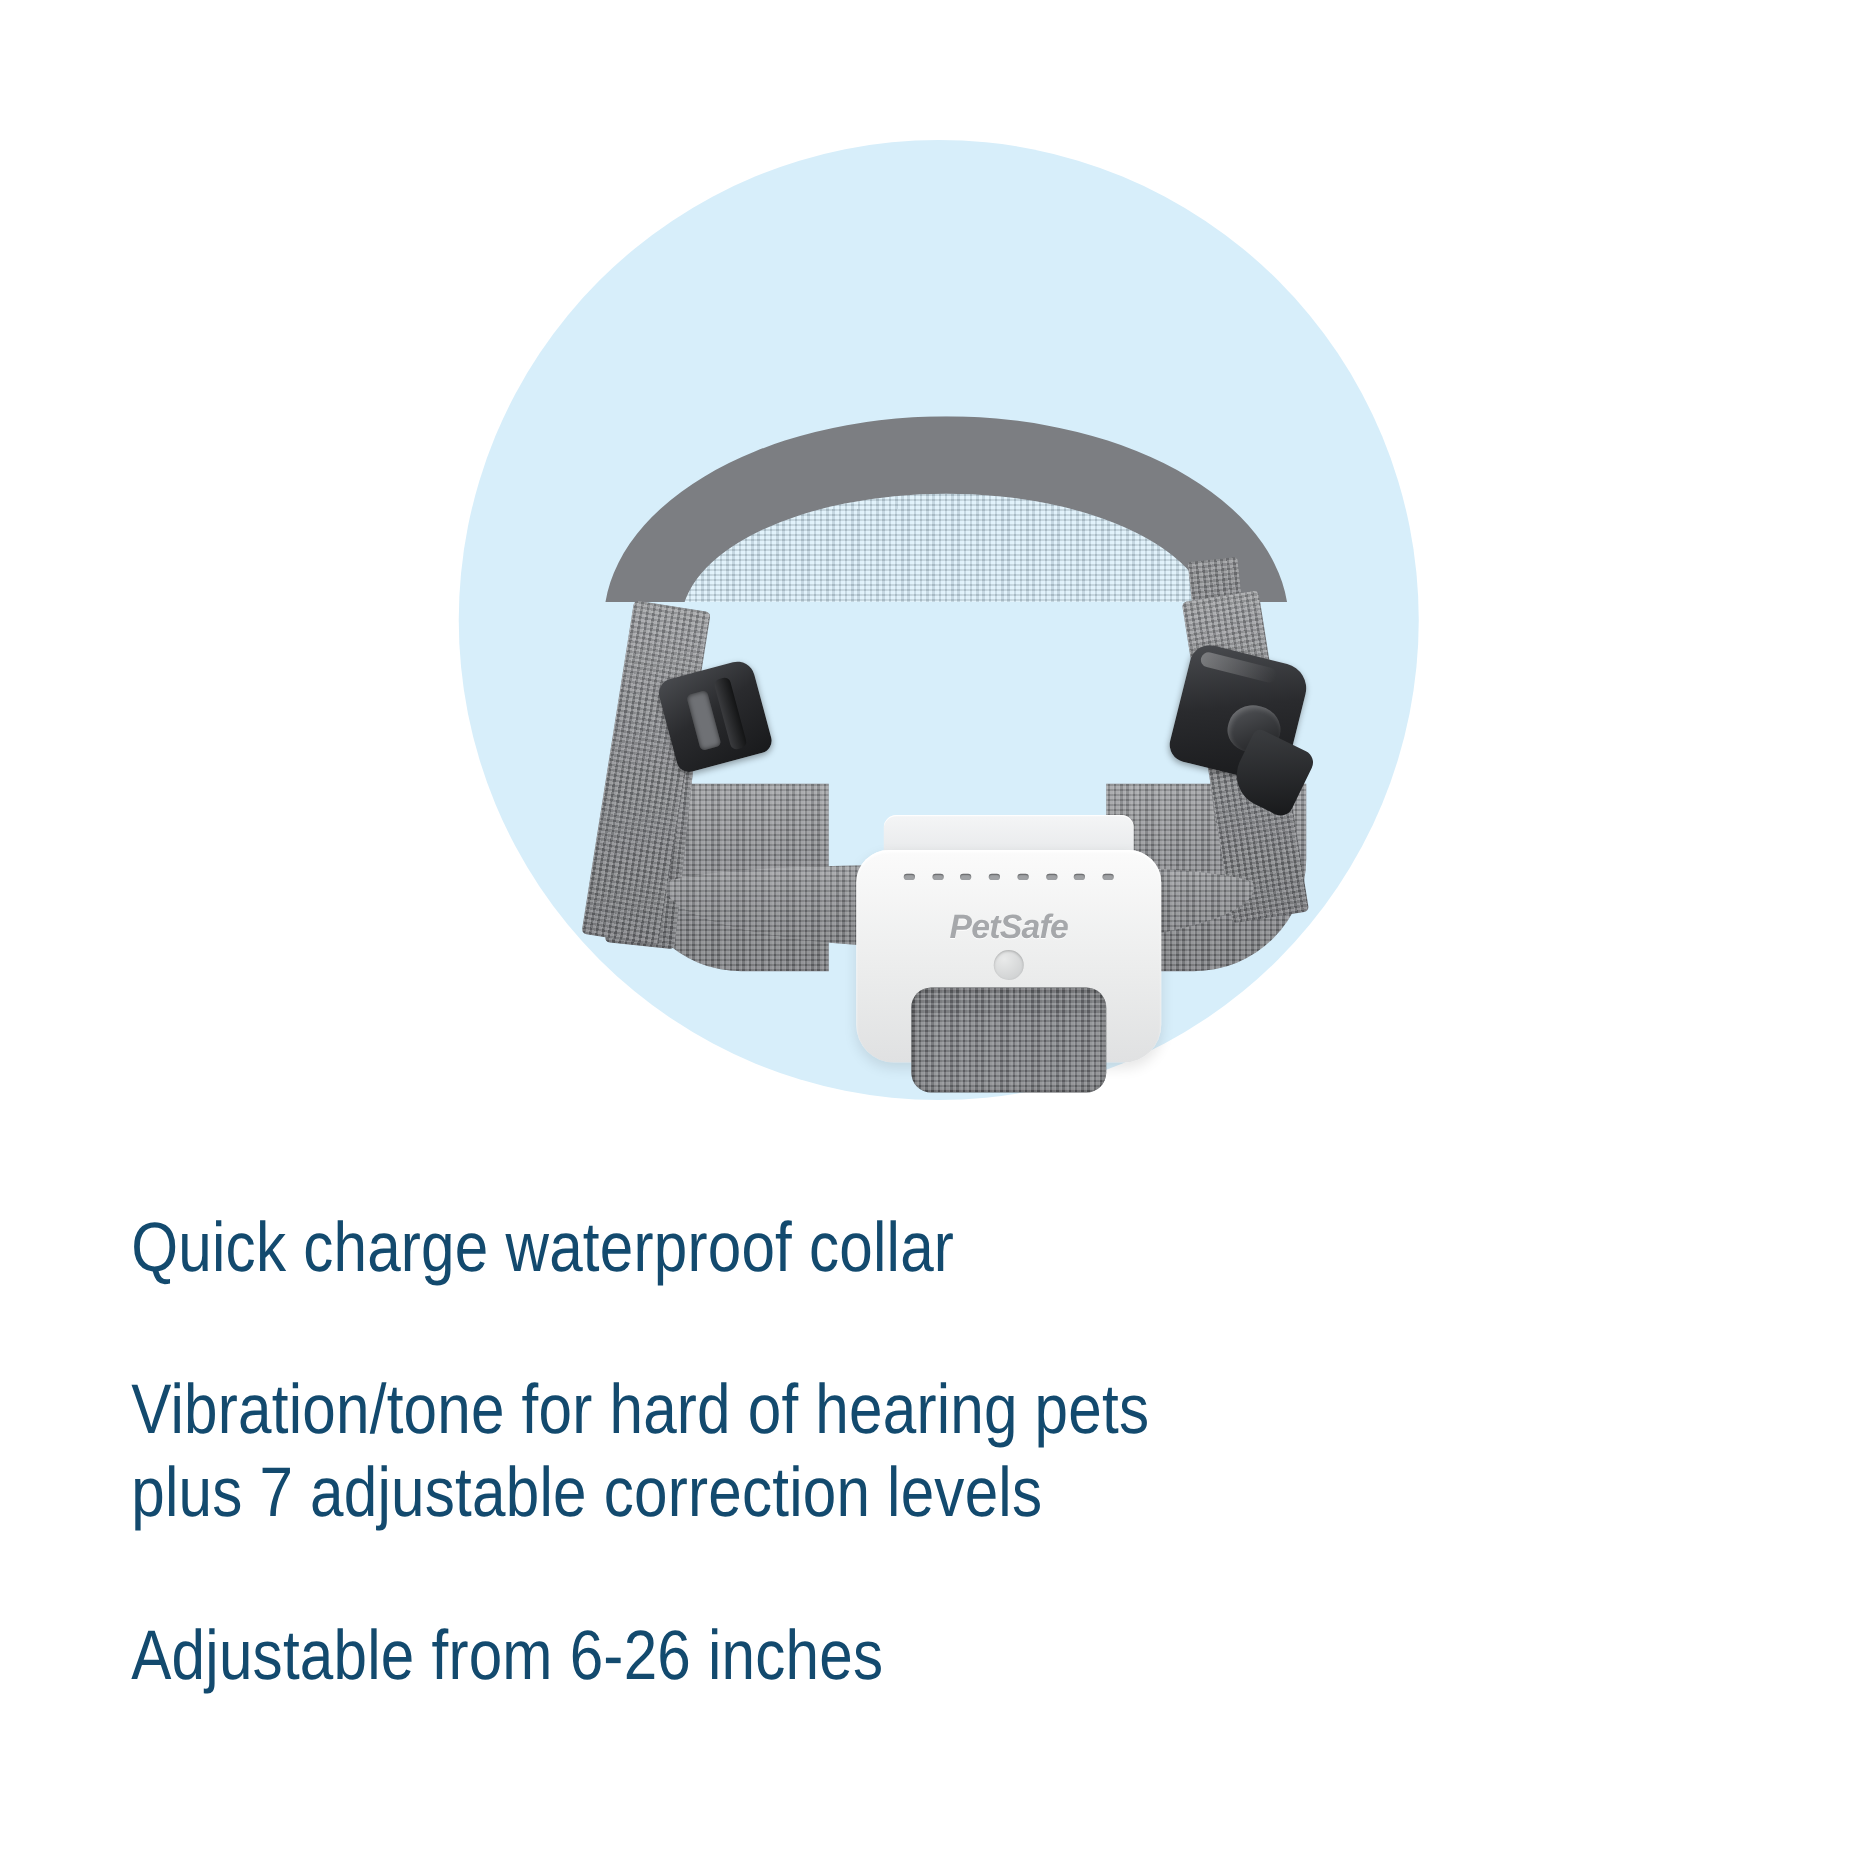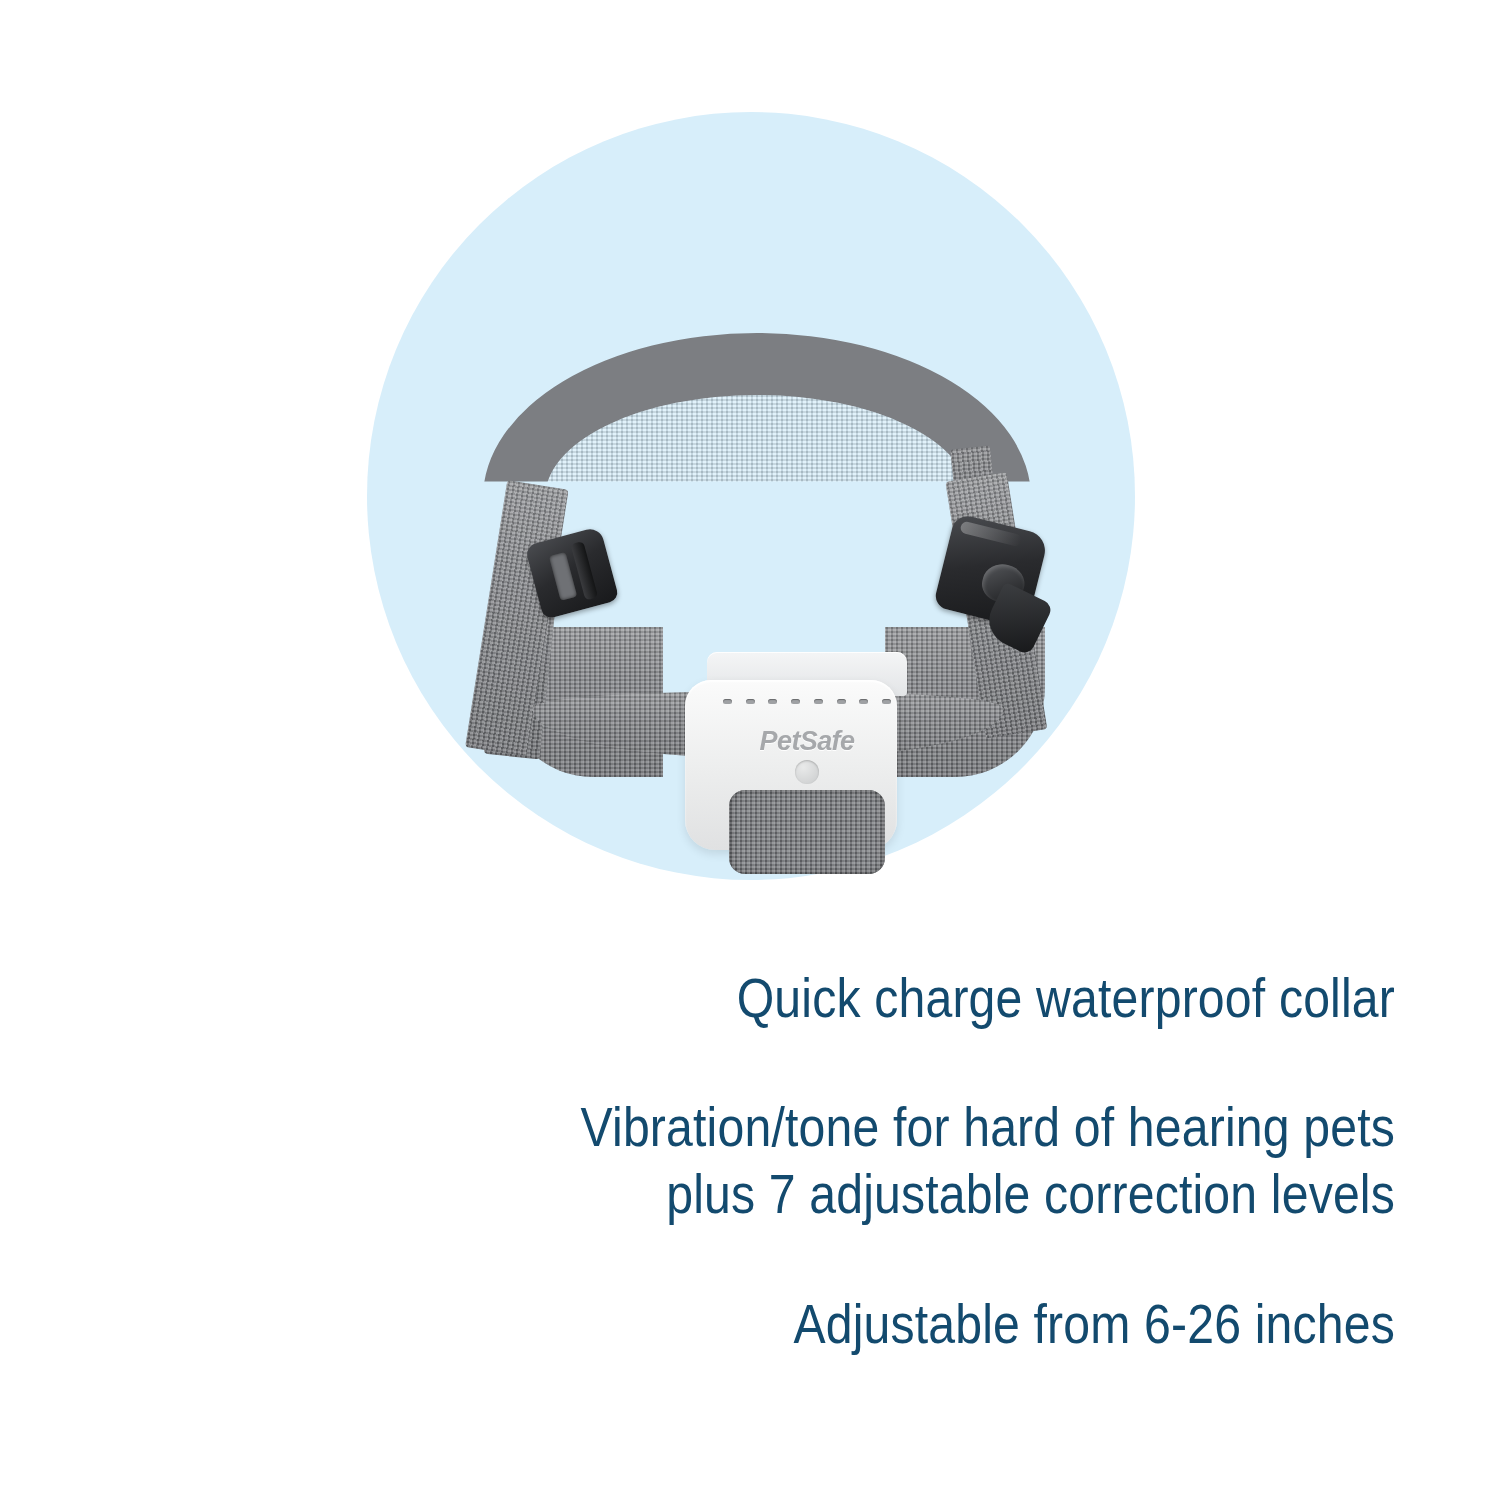--- a/index.html
+++ b/index.html
@@ -230,21 +230,21 @@
     position:absolute;
     left:22px; top:0;
     width:200px; height:44px;
     background:linear-gradient(180deg,#f4f5f6 0%,#e3e5e7 100%);
     border-radius:10px 10px 4px 4px;
     box-shadow:inset 0 1px 0 rgba(255,255,255,.9);
   }
   #receiver-body{
     position:absolute;
     left:0; top:28px;
-    width:212px; height:170px;
+    width:244px; height:170px;
     background:linear-gradient(180deg,#fbfbfb 0%,#eceded 55%,#e0e1e2 100%);
     border-radius:26px 26px 30px 30px;
     box-shadow:
       0 4px 10px rgba(0,0,0,.10),
       inset 0 2px 2px rgba(255,255,255,.95);
   }
   
   #led-row{
     position:absolute;
     left:38px; top:17px;
@@ -290,21 +290,21 @@
     box-shadow:inset 0 0 7px rgba(0,0,0,.45);
     overflow:hidden;
   }
   #receiver-window .weave{border-radius:16px;}
 
   
   #copy{
     position:absolute;
     left:0; top:960px;
     width:1500px;
-    text-align:right;
+    text-align:left;
     color:#134a6e;
   }
   .feature{
     font-family:"Liberation Sans", sans-serif;
     font-size:56px;
     font-weight:400;
     line-height:1.20;
     letter-spacing:.2px;
     color:#134a6e;
     transform:scaleX(.86);

